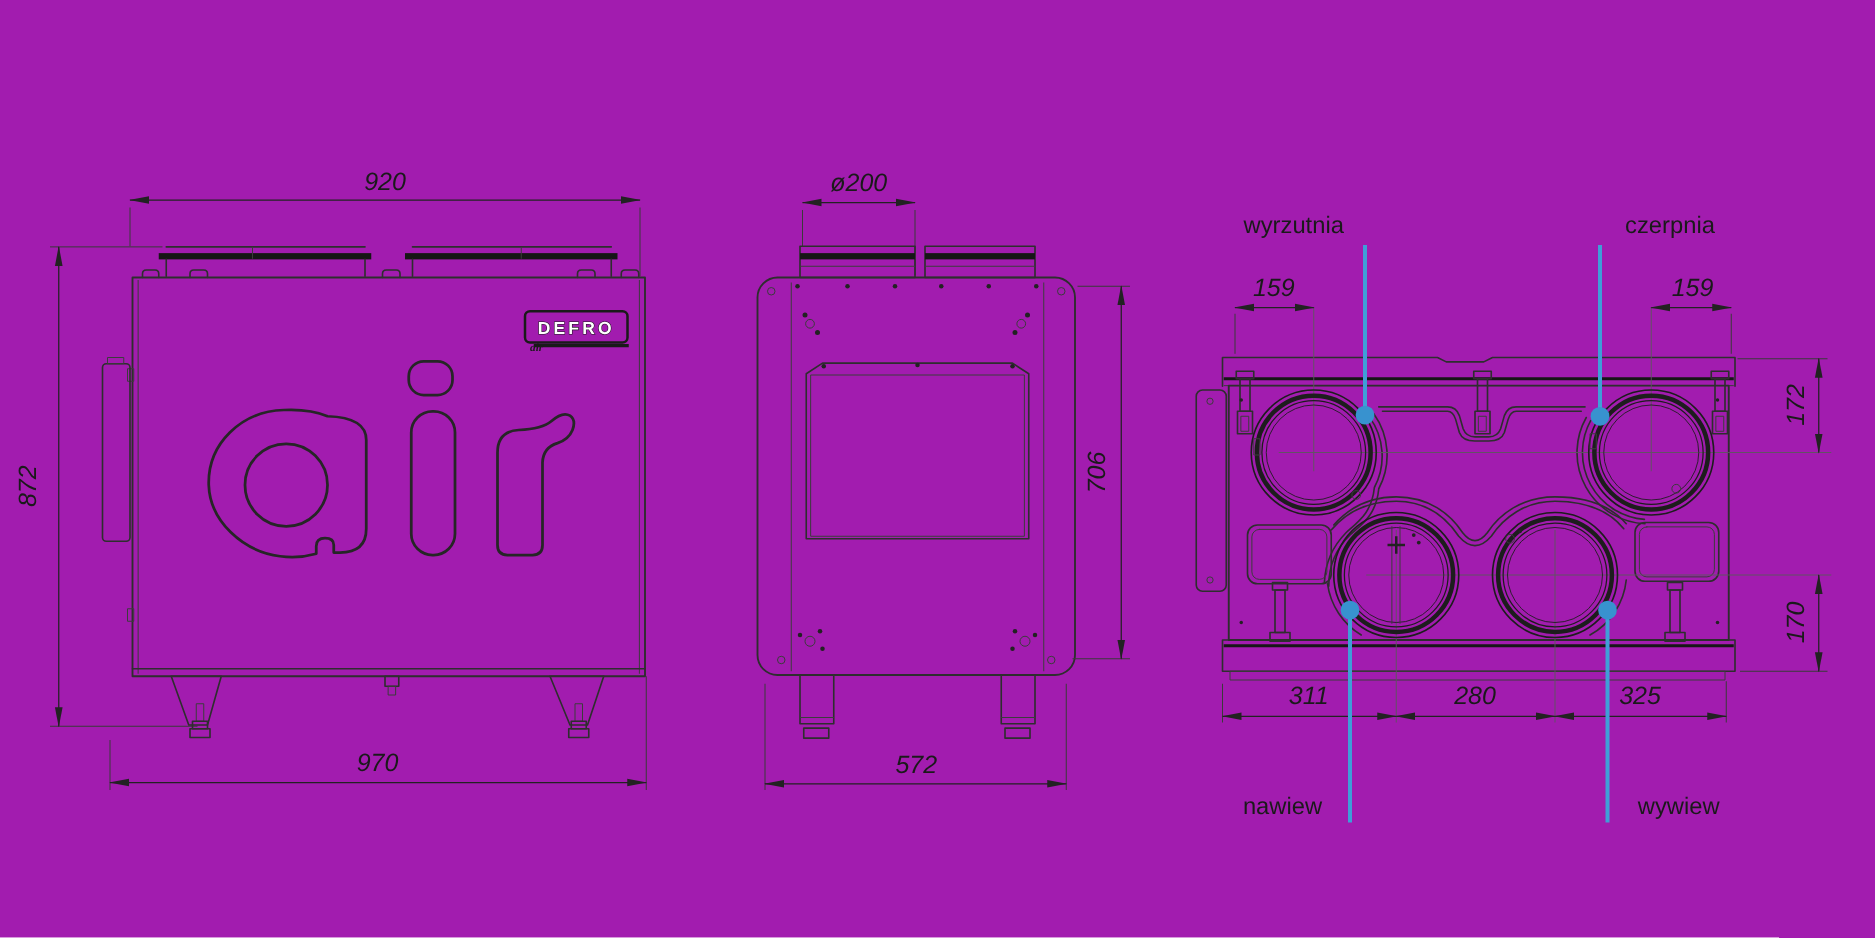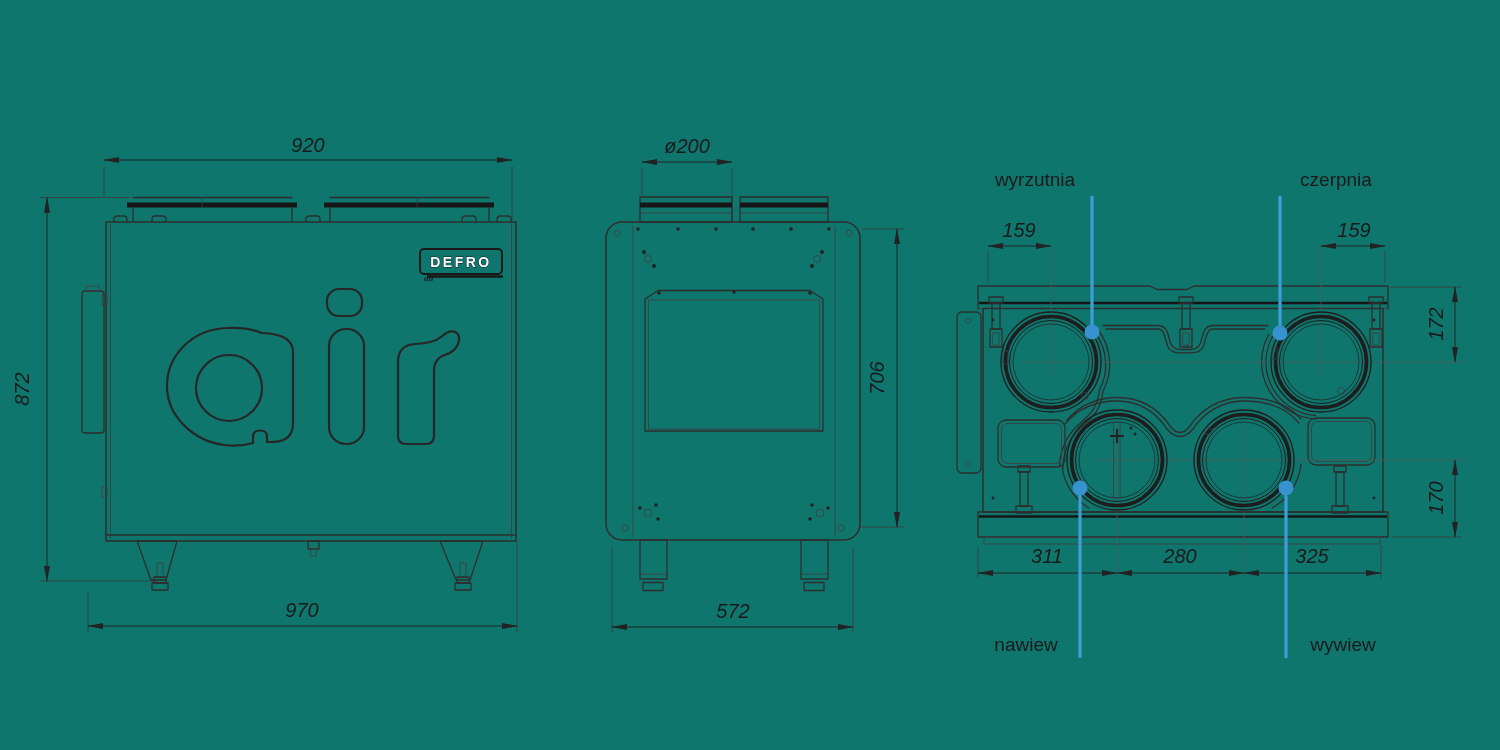--- a/index.html
+++ b/index.html
@@ -1,16 +1,16 @@
 <!DOCTYPE html>
 <html><head>
 <meta charset="utf-8">
 <style>
   html,body{margin:0;padding:0;background:#ffffff;}
-  .stage{position:relative;width:1500px;height:750px;background:#0f766e;overflow:hidden;
+  .stage{position:relative;width:1500px;height:750px;background:#a21caf;overflow:hidden;
          font-family:"Liberation Sans", sans-serif;}
   svg text{user-select:none;}
   .ln   {stroke:#2e2e2e;fill:none;stroke-width:1.3;stroke-linejoin:round;stroke-linecap:round;}
   .ln14 {stroke:#2e2e2e;fill:none;stroke-width:1.5;stroke-linejoin:round;}
   .thin {stroke:#3c3c3c;fill:none;stroke-width:0.8;stroke-linejoin:round;}
   .band {fill:#161616;stroke:none;}
   .dim  {stroke:#222;fill:none;stroke-width:1;}
   .ext  {stroke:#3a3a3a;fill:none;stroke-width:0.8;}
   .cl   {stroke:#5a5a5a;fill:none;stroke-width:0.7;}
   .ring {stroke:#1d1d1d;fill:none;}

